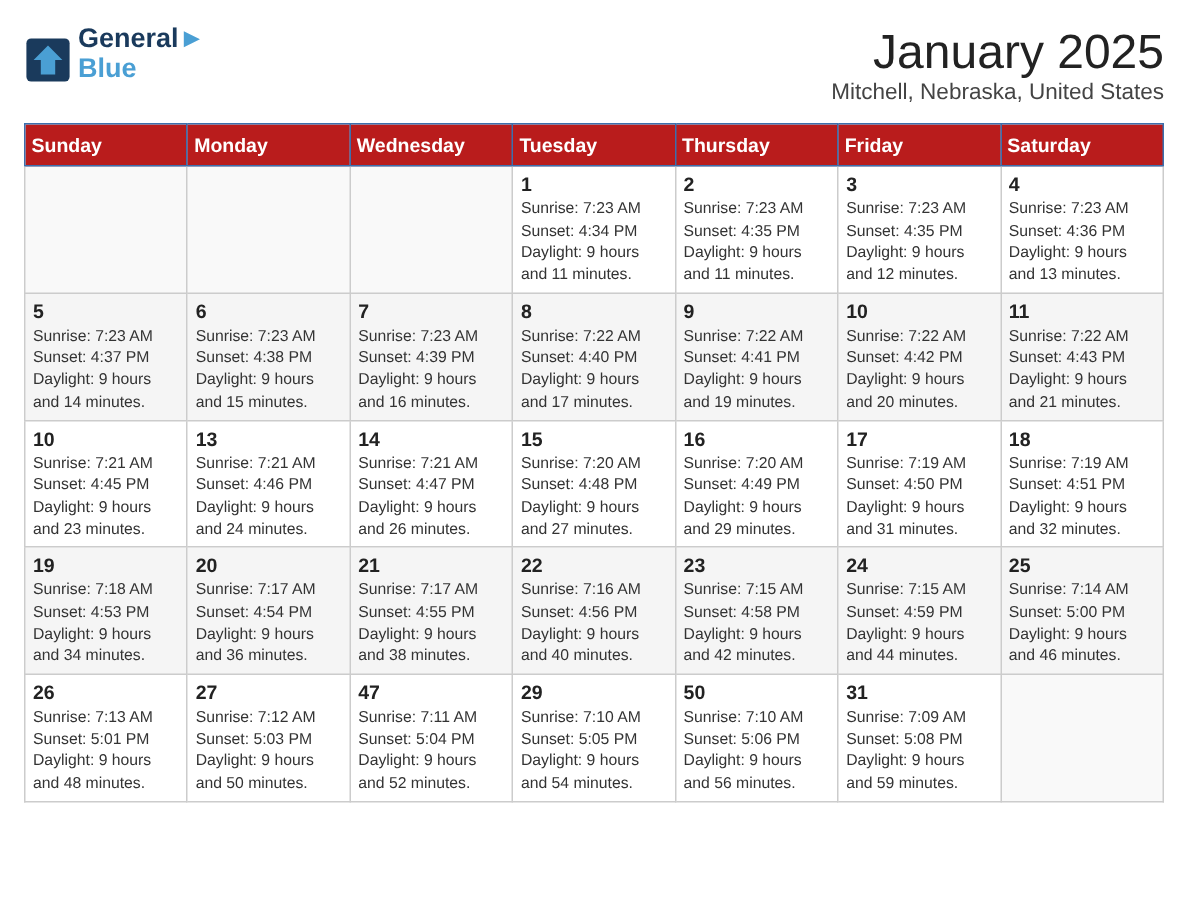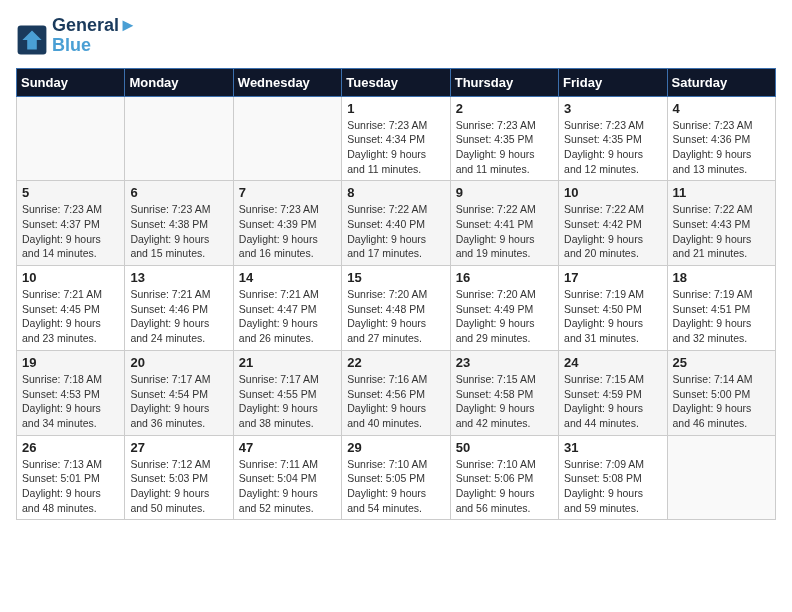--- a/index.html
+++ b/index.html
@@ -45,21 +45,21 @@
     .location {
       font-size: 15px;
       color: #444;
     }
     .calendar {
       width: 100%;
       border-collapse: collapse;
       border: 1px solid #ccc;
     }
     .calendar th {
-      background-color: #0f172a;
+      background-color: #b91c1c;
       color: #fff;
       padding: 6px 4px;
       font-size: 13px;
       font-weight: bold;
       text-align: left;
       border: 1px solid #3b6fad;
     }
     .calendar td {
       vertical-align: top;
       border: 1px solid #ccc;
@@ -95,20 +95,24 @@
   <div class="logo">
     <svg class="logo-icon" viewBox="0 0 40 40">
       <rect x="2" y="2" width="36" height="36" rx="4" fill="#1a3a5c"></rect>
       <polygon points="20,8 32,20 26,20 26,32 14,32 14,20 8,20" fill="#4a9fd4"></polygon>
     </svg>
     <div class="logo-text">
       <div>General<span>►</span></div>
       <div><span>Blue</span></div>
     </div>
   </div>
+  <div class="title-block">
+    <div class="month-year">January 2025</div>
+    <div class="location">Mitchell, Nebraska, United States</div>
+  </div>
 </div>
 
 <table class="calendar">
   <thead>
     <tr>
     <th>Sunday</th>
         <th>Monday</th>
         <th>Wednesday</th>
         <th>Tuesday</th>
         <th>Thursday</th>

